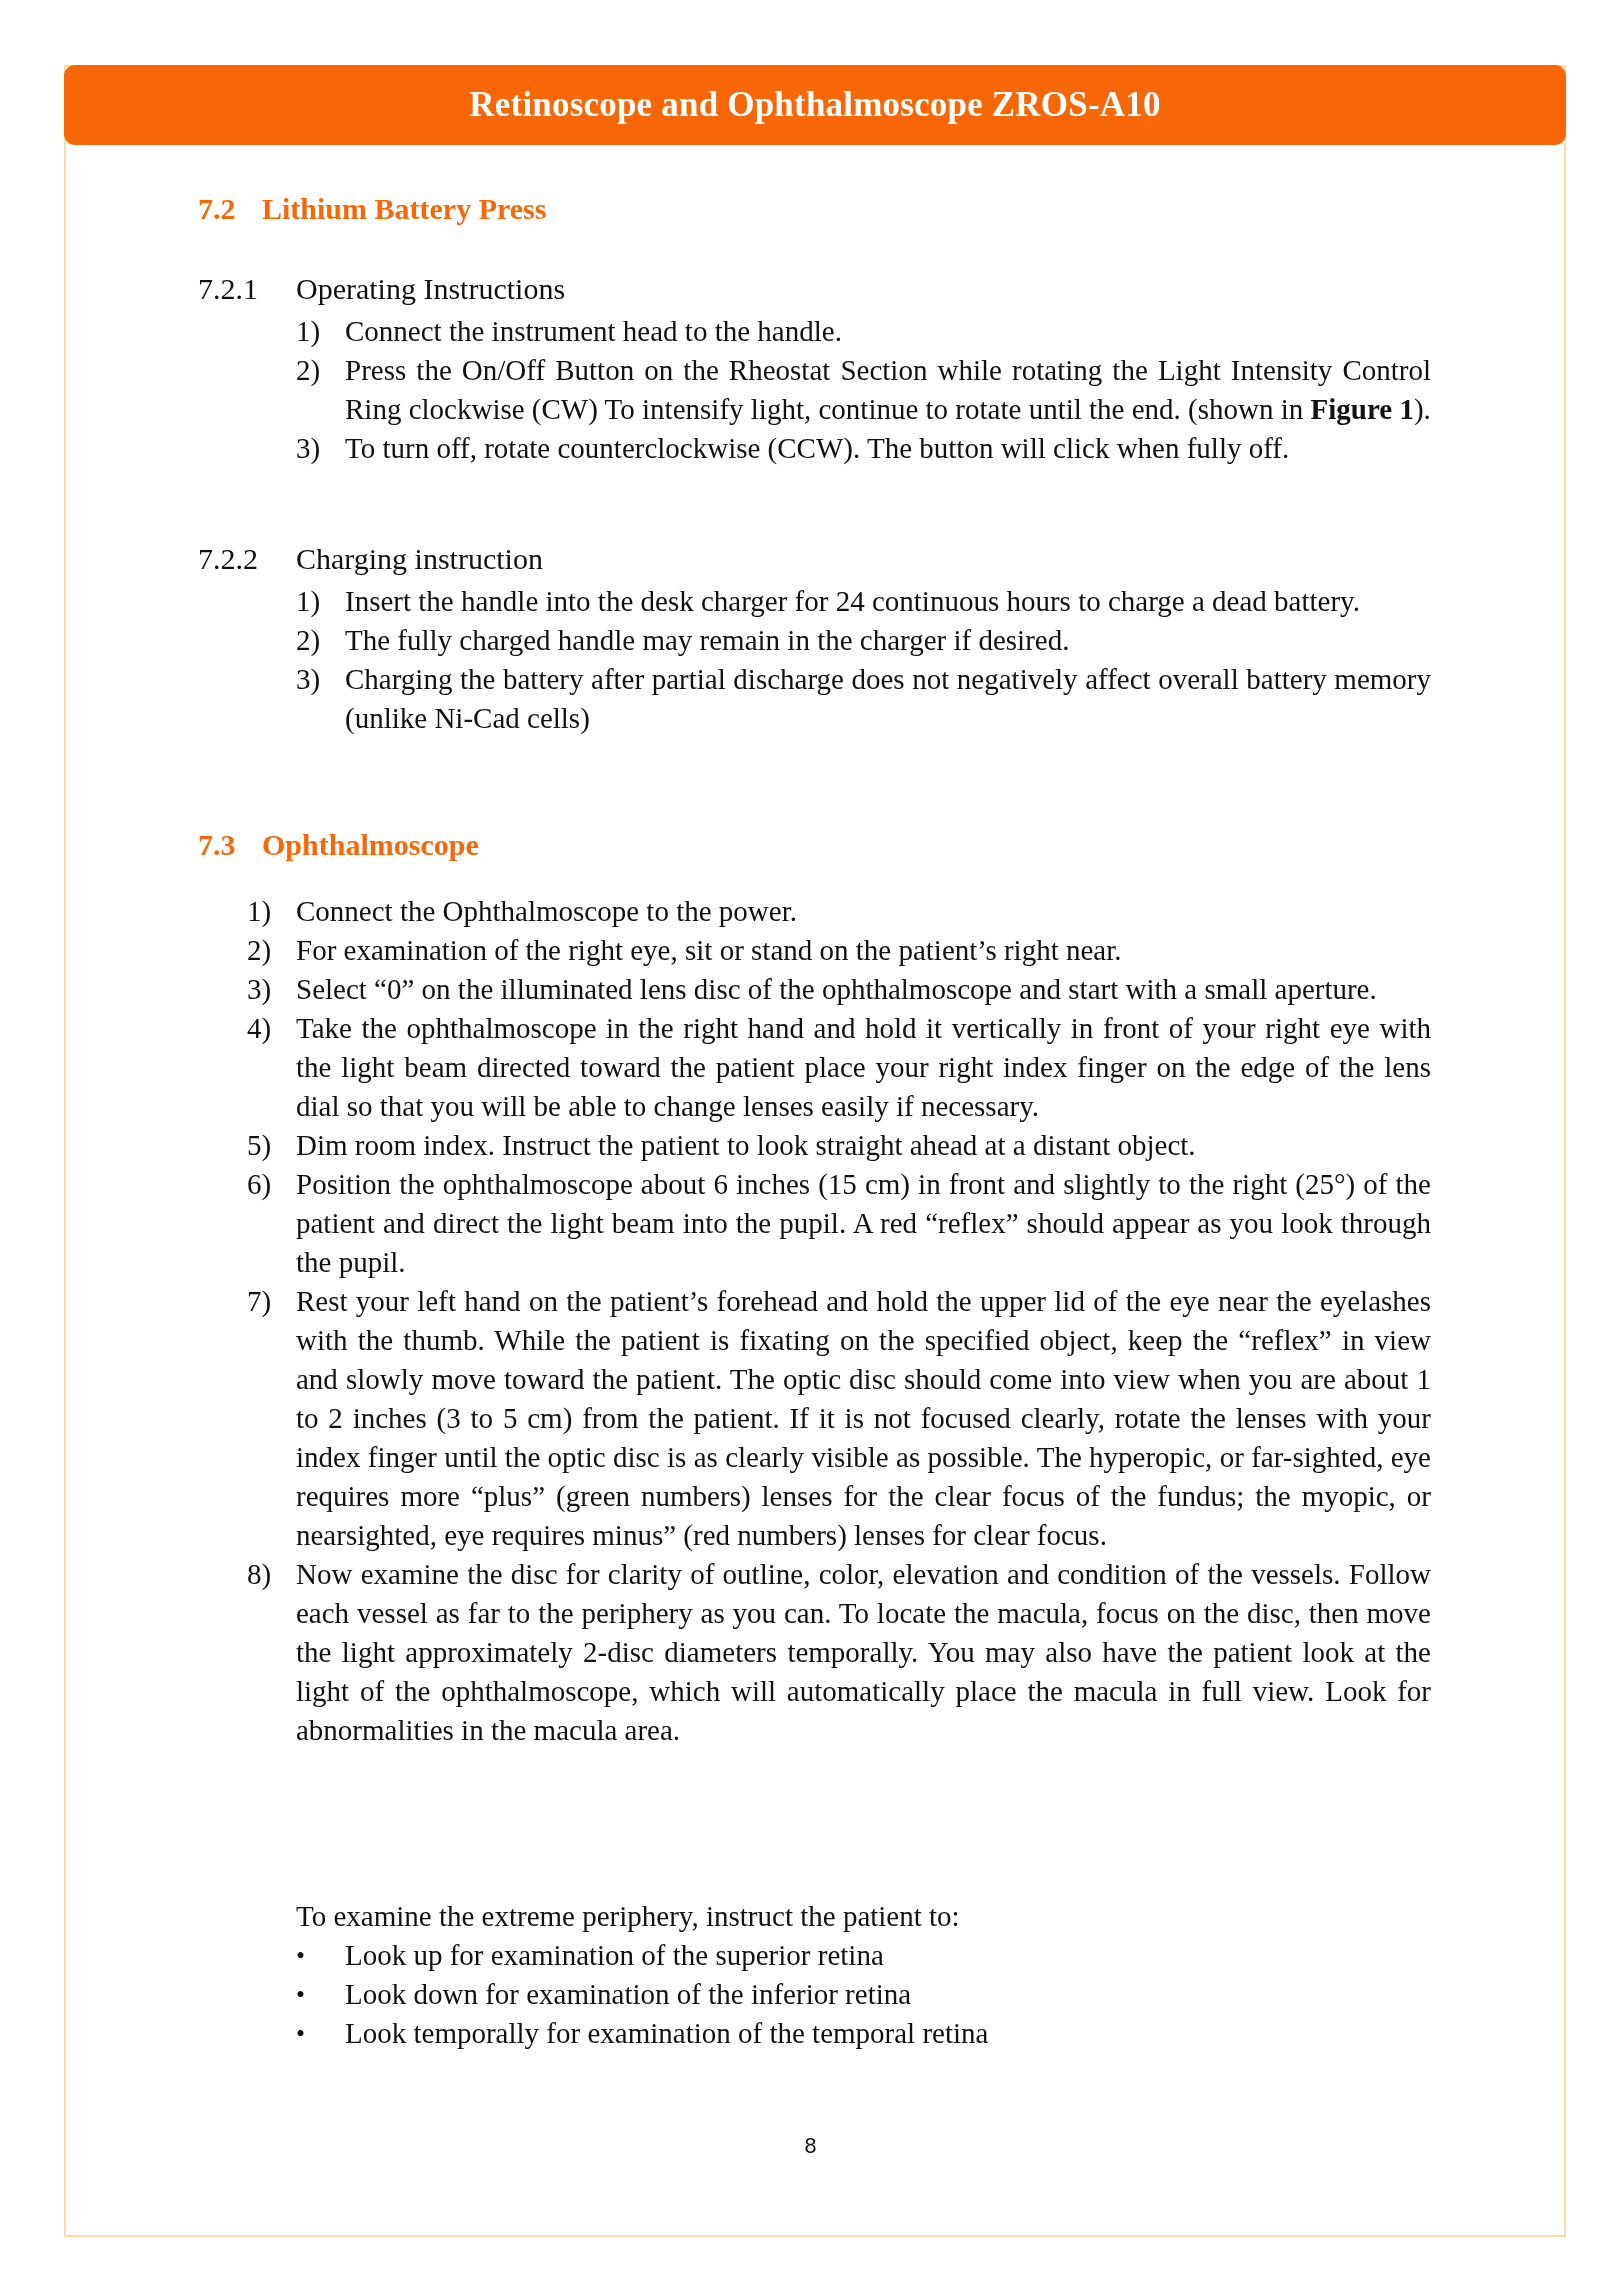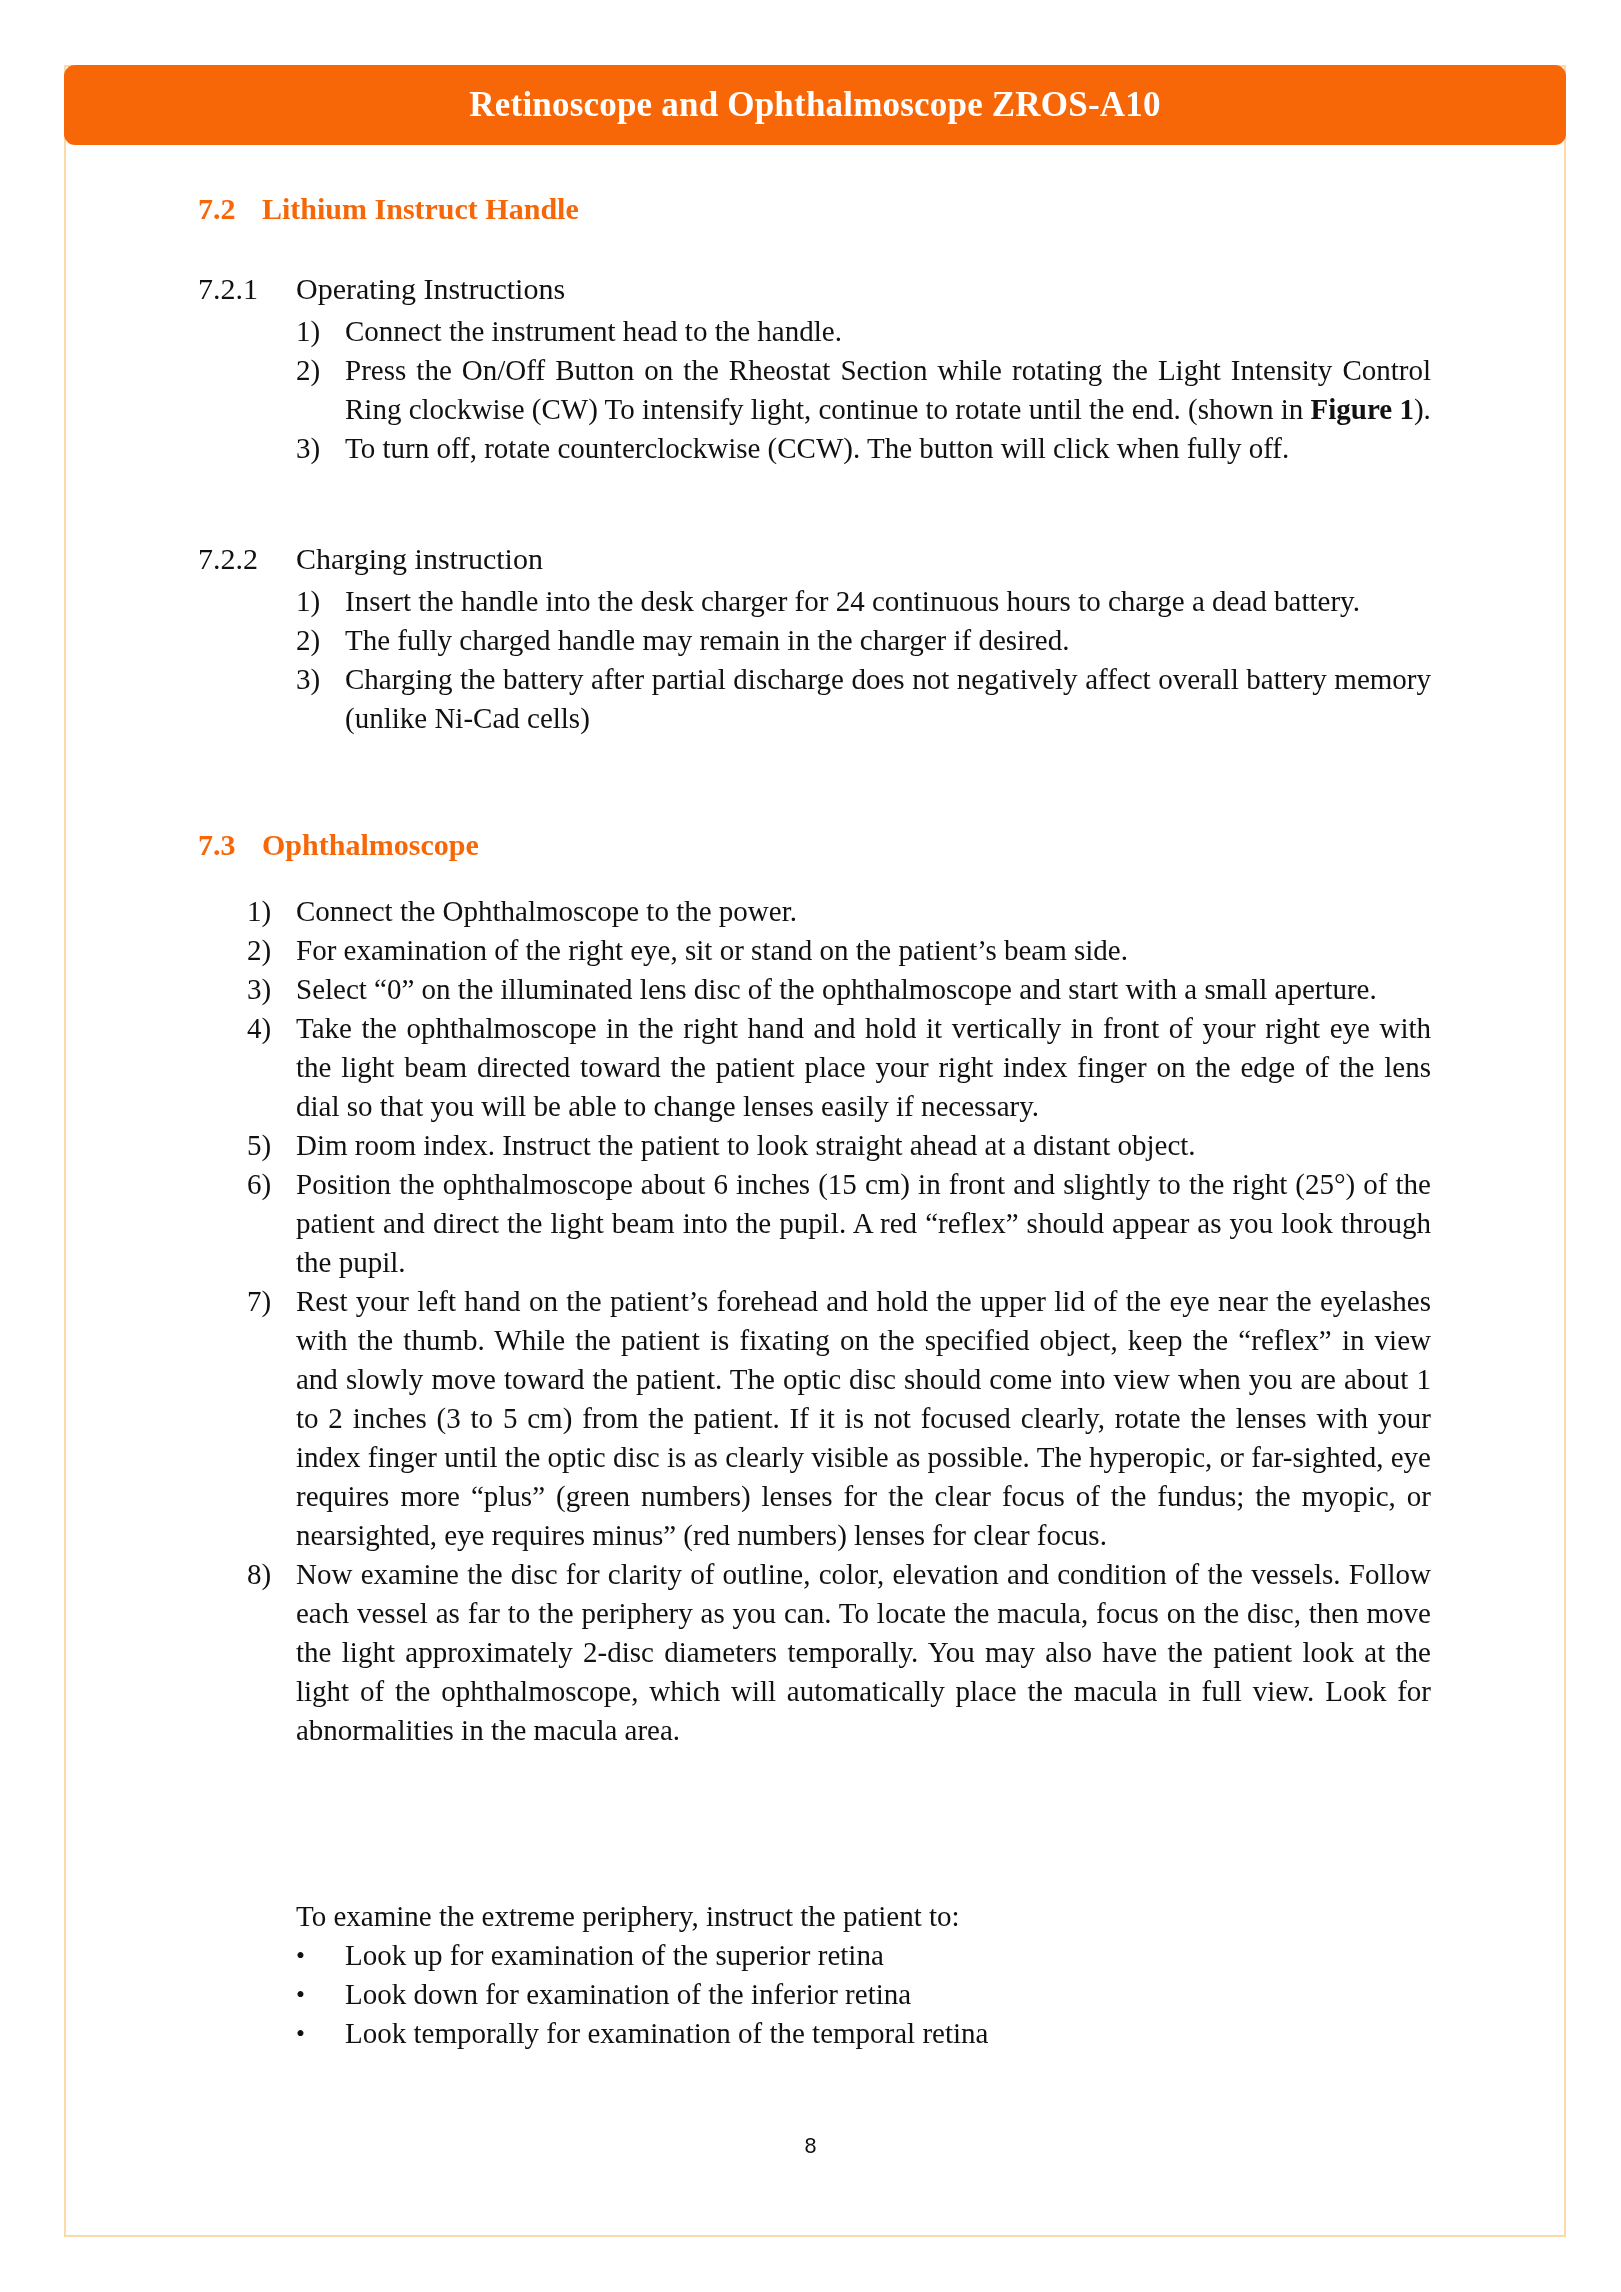--- a/index.html
+++ b/index.html
@@ -47,21 +47,21 @@
 
 <div class="page-frame"></div>
 
 <div class="header-band">
   <span class="header-title">Retinoscope and Ophthalmoscope ZROS-A10</span>
 </div>
 
 <div class="content">
 
   <div class="h2" style="top:192px;">
-    <span class="num">7.2</span><span>Lithium Instruct Handle</span>
+    <span class="num">7.2</span><span>Lithium Battery Press</span>
   </div>
 
   <div class="h3" style="top:272px;">
     <span class="num">7.2.1</span><span>Operating Instructions</span>
   </div>
   <ol class="list list-a" style="top:312px;">
     <li>
       <span class="marker">1)</span>
       <span>Connect the instrument head to the handle.</span>
     </li>
@@ -96,21 +96,21 @@
   <div class="h2" style="top:828px;">
     <span class="num">7.3</span><span>Ophthalmoscope</span>
   </div>
   <ol class="list list-b" style="top:892px;">
     <li>
       <span class="marker">1)</span>
       <span>Connect the Ophthalmoscope to the power.</span>
     </li>
     <li>
       <span class="marker">2)</span>
-      <span>For examination of the right eye, sit or stand on the patient’s beam side.</span>
+      <span>For examination of the right eye, sit or stand on the patient’s right near.</span>
     </li>
     <li>
       <span class="marker">3)</span>
       <span>Select “0” on the illuminated lens disc of the ophthalmoscope and start with a small aperture.</span>
     </li>
     <li>
       <span class="marker">4)</span>
       <span>Take the ophthalmoscope in the right hand and hold it vertically in front of your right eye with the light beam directed toward the patient place your right index finger on the edge of the lens dial so that you will be able to change lenses easily if necessary.</span>
     </li>
     <li>

